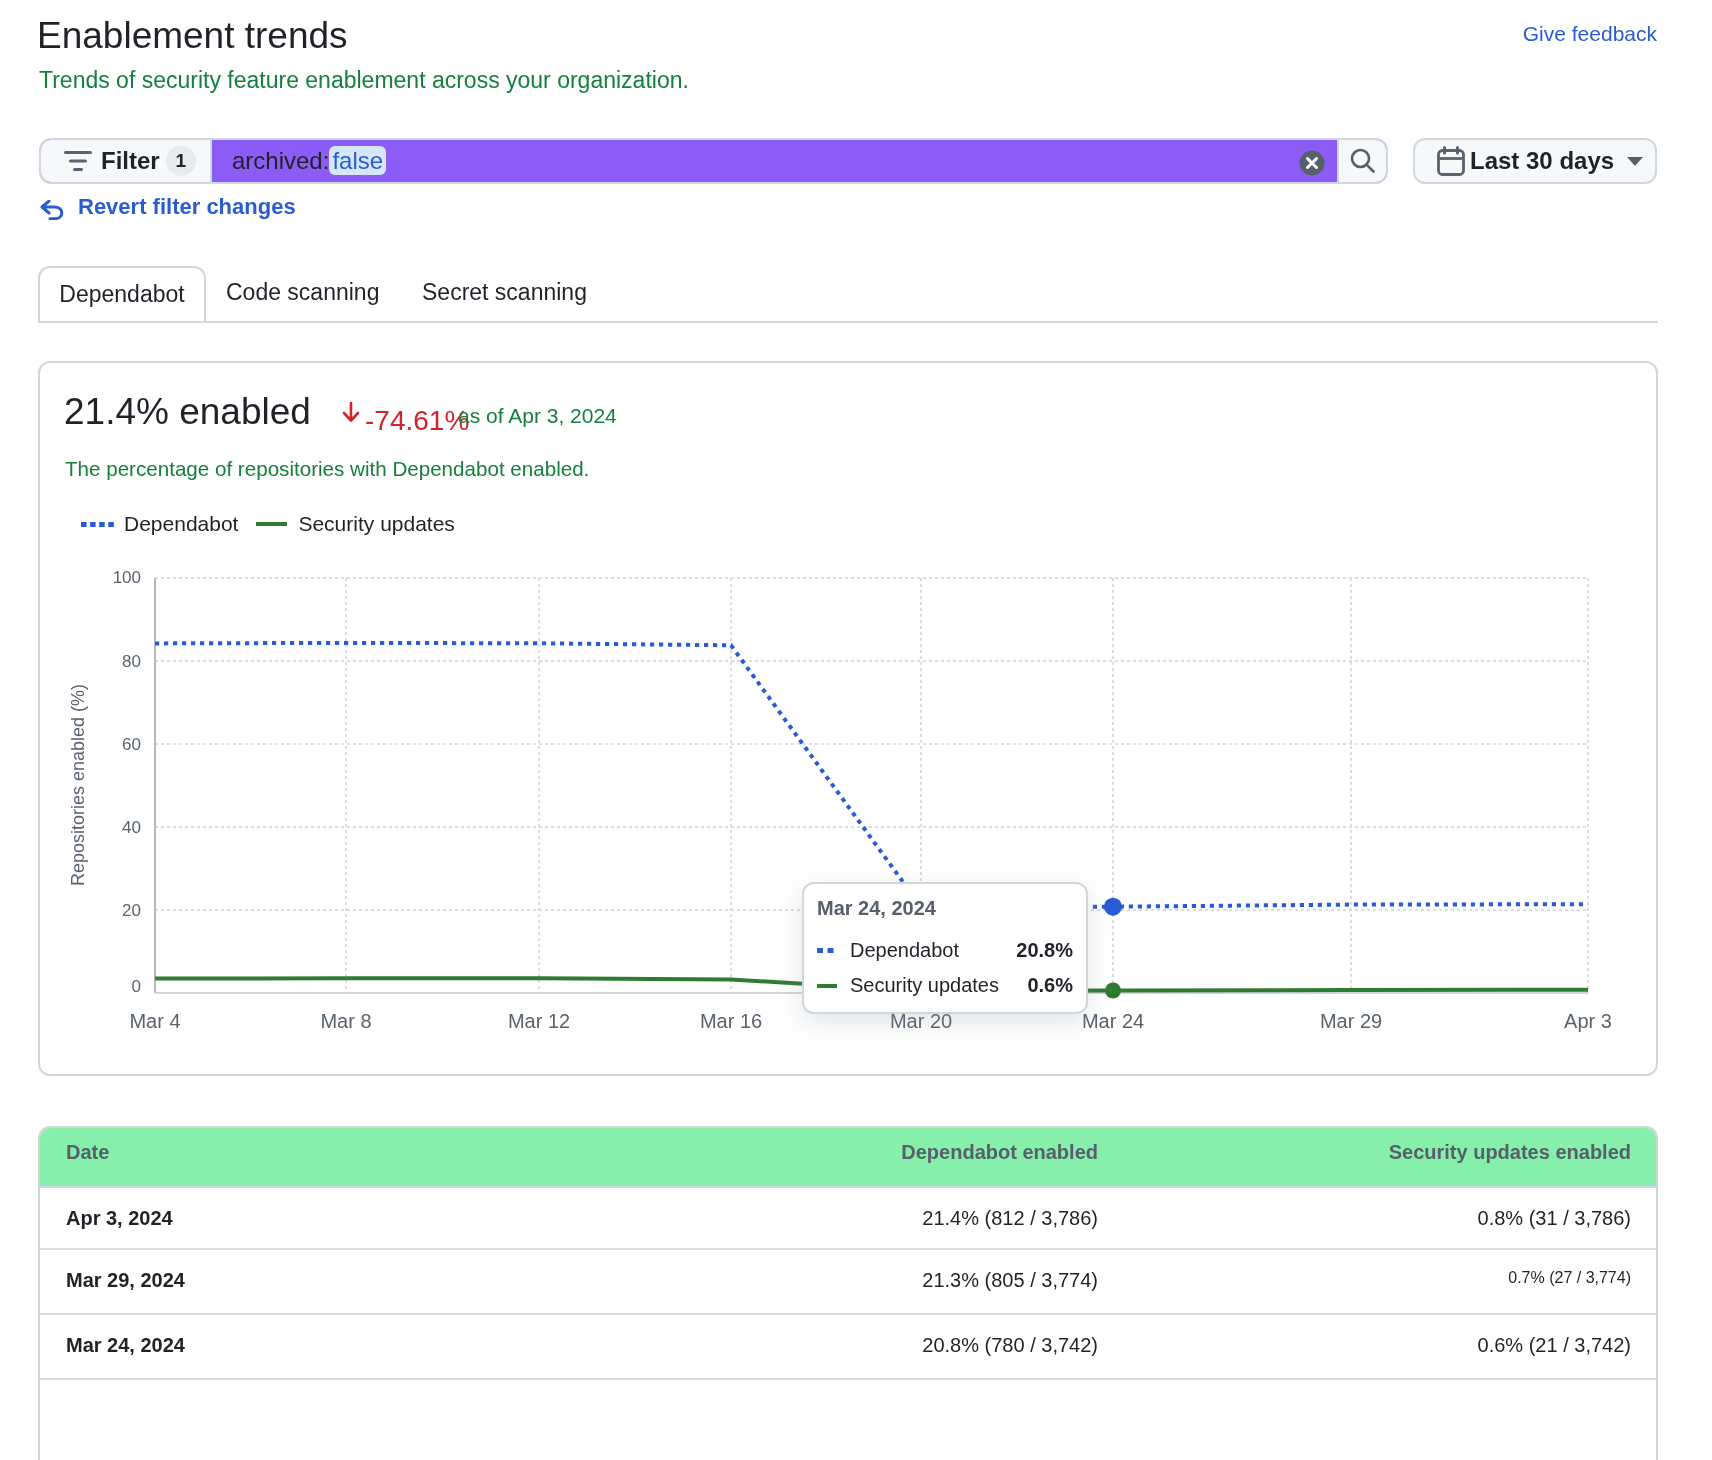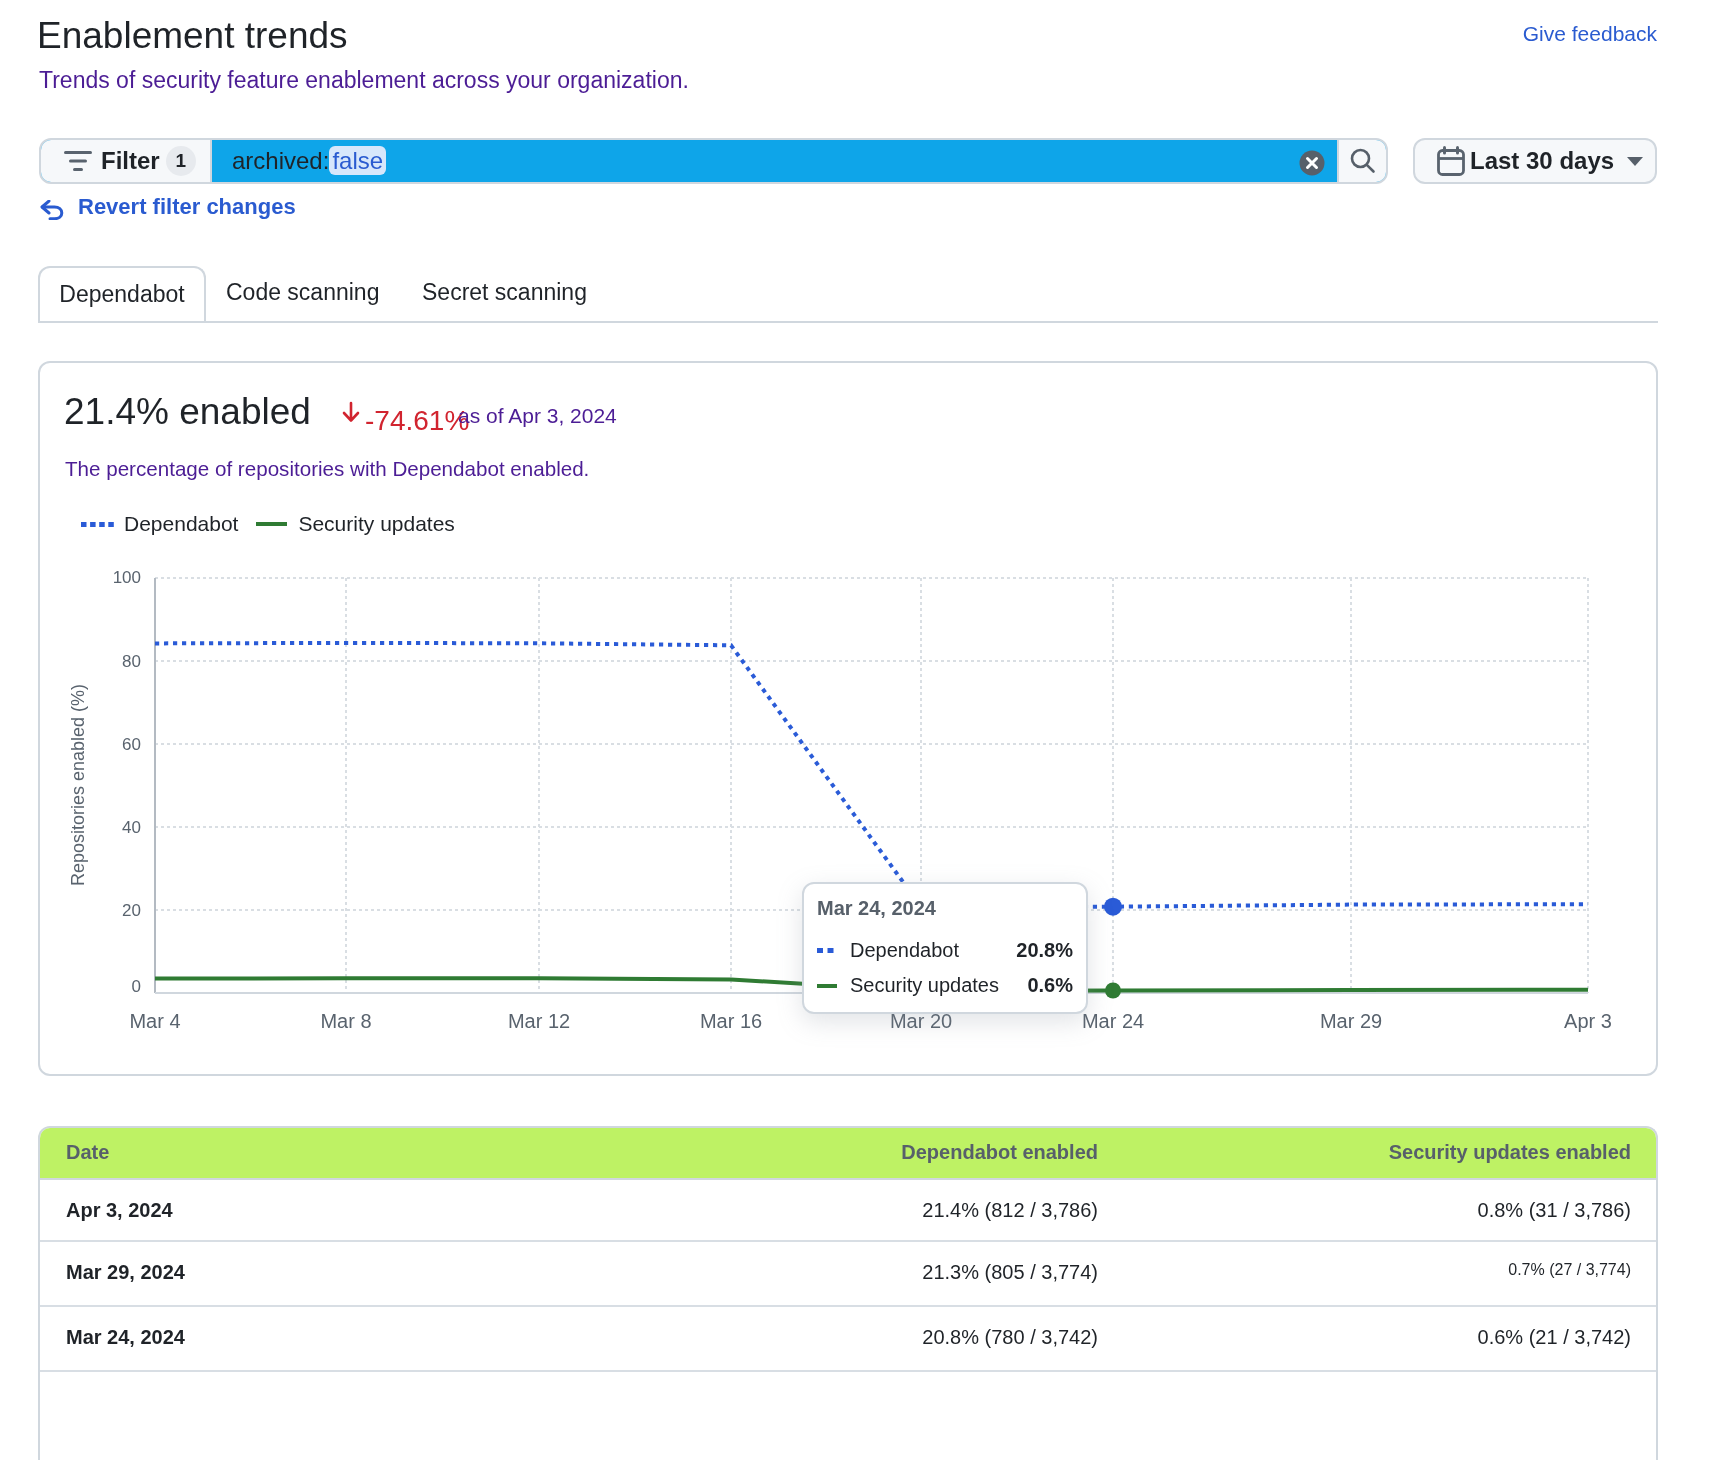--- a/index.html
+++ b/index.html
@@ -1,30 +1,30 @@
 <!DOCTYPE html>
 <html><head>
 <meta charset="utf-8">
 <style>
   * { margin:0; padding:0; box-sizing:border-box; }
   html,body { width:1712px; height:1460px; background:#ffffff; overflow:hidden;
     font-family:"Liberation Sans", sans-serif; color:#1f2328; }
   body { position:relative; }
   .abs { position:absolute; }
-  .muted { color:#4c1d95;text-align:right; }
+  .muted { color:#15803d;text-align:right; }
   .blue { color:#2a5bd0; }
 </style>
 </head>
 <body>
 
 <div class="abs" style="left:37px; top:15px; font-size:37px; color:#1f2328;">Enablement trends</div>
 <div class="abs muted" style="left:39px; top:67px; font-size:23px;">Trends of security feature enablement across your organization.</div>
 <div class="abs blue" style="right:55px; top:22px; font-size:21px;">Give feedback</div>
 
-<div class="abs" style="left:39px; top:138px; width:1349px; height:46px; border:2px solid #d0d7de; border-radius:12px; background:#0ea5e9; display:flex;">
+<div class="abs" style="left:39px; top:138px; width:1349px; height:46px; border:2px solid #d0d7de; border-radius:12px; background:#8b5cf6; display:flex;">
   <div style="width:171px; height:100%; background:#f6f8fa; border-right:2px solid #d0d7de; border-radius:10px 0 0 10px; display:flex; align-items:center;">
     <svg width="30" height="24" viewBox="0 0 30 24" style="margin-left:22px;">
       <rect x="1" y="2" width="28" height="3" rx="1.5" fill="#59636e"></rect>
       <rect x="6" y="10.5" width="18" height="3" rx="1.5" fill="#59636e"></rect>
       <rect x="10" y="19" width="10" height="3" rx="1.5" fill="#59636e"></rect>
     </svg>
     <span style="font-size:24px; font-weight:700; margin-left:8px;">Filter</span>
     <span style="margin-left:6px; width:30px; height:30px; border-radius:50%; background:#e7eaee; display:flex; align-items:center; justify-content:center; font-size:19px; font-weight:700; color:#1f2328;">1</span>
   </div>
   <div style="flex:1; display:flex; align-items:center; position:relative;">
@@ -157,21 +157,21 @@
   <div class="abs" style="left:13px; top:90px; width:256px; display:flex; align-items:center;">
     <svg width="20" height="4" viewBox="0 0 20 4">
         <path d="M0 2 H20" stroke="#2f7b33" stroke-width="4"></path>
       </svg>
     <span style="font-size:20px; margin-left:13px;">Security updates</span>
     <span style="font-size:20px; font-weight:700; margin-left:auto;">0.6%</span>
   </div>
 </div>
 
 <div class="abs" style="left:38px; top:1126px; width:1620px; height:340px; border:2px solid #d0d7de; border-radius:12px 12px 0 0; border-bottom:none; overflow:hidden;">
-  <div style="height:52px; background:#bef264; border-bottom:2px solid #d0d7de; position:relative;">
+  <div style="height:60px; background:#86efac; border-bottom:2px solid #d0d7de; position:relative;">
     <span class="abs" style="left:26px; top:13px; font-size:20px; font-weight:700; color:#57606a;">Date</span>
     <span class="abs" style="right:558px; top:13px; font-size:20px; font-weight:700; color:#57606a;">Dependabot enabled</span>
     <span class="abs" style="right:25px; top:13px; font-size:20px; font-weight:700; color:#57606a;">Security updates enabled</span>
   </div>
   <div style="height:62px; border-bottom:2px solid #d8dee4; position:relative;">
     <span class="abs" style="left:26px; top:19px; font-size:20px; font-weight:700;">Apr 3, 2024</span>
     <span class="abs" style="right:558px; top:19px; font-size:20px;">21.4% (812 / 3,786)</span>
     <span class="abs" style="right:25px; top:19px; font-size:20px;">0.8% (31 / 3,786)</span>
   </div>
   <div style="height:65px; border-bottom:2px solid #d8dee4; position:relative;">

